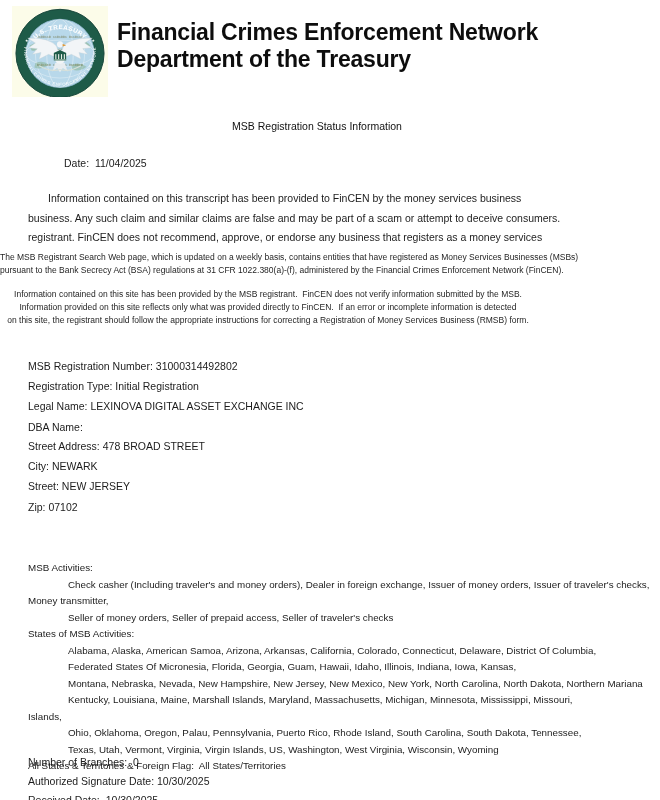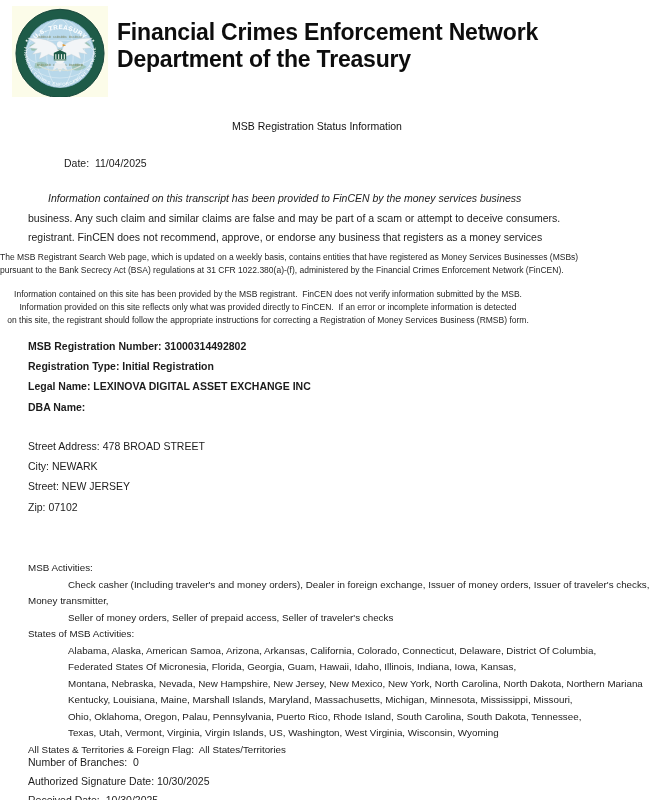--- a/index.html
+++ b/index.html
@@ -12,26 +12,26 @@
   .doc-line { white-space:pre; }
   
   .logo-box { left:12px; top:6px; width:96px; height:91px; background:#fcfce9; }
   .logo-box svg { width:100%; height:100%; display:block; }
   .org-title { left:117px; top:19px; font-size:23px; font-weight:bold; line-height:27px;
                letter-spacing:-0.2px; color:#0d0d0d; }
   
   .doc-title { left:0; top:120px; width:634px; text-align:center; color:#111; }
   .date-line { left:28px; top:157px;margin-left:36px; }
   .intro { left:28px; top:189px; width:620px; line-height:19.5px; }
-  .intro .doc-line.first { text-indent:20px;font-style:italic; }
+  .intro .doc-line.first { text-indent:20px; }
   .notice { left:0; top:251px; width:536px; text-align:center; font-size:8.5px;
             line-height:12.8px; color:#1f1f1f; }
   .notice2 { top:288px; }
   .fieldblock { left:28px; line-height:20.2px; }
-  .reg-fields { top:336px;font-weight:bold; }
+  .reg-fields { top:356px; }
   .addr-fields { top:436px; }
   .activities { left:28px; top:560px; width:630px; line-height:16.5px; font-size:9.8px; }
   .activities .indent { padding-left:40px; }
   .summary { left:28px; top:753px; line-height:18.9px; }
 </style>
 </head>
 <body>
 
 <div class="page">
 
@@ -134,20 +134,21 @@
   <div class="abs activities">
       <div class="doc-line">MSB Activities:</div>
       <div class="doc-line indent">Check casher (Including traveler's and money orders), Dealer in foreign exchange, Issuer of money orders, Issuer of traveler's checks,</div>
       <div class="doc-line">Money transmitter,</div>
       <div class="doc-line indent">Seller of money orders, Seller of prepaid access, Seller of traveler's checks</div>
       <div class="doc-line">States of MSB Activities:</div>
       <div class="doc-line indent">Alabama, Alaska, American Samoa, Arizona, Arkansas, California, Colorado, Connecticut, Delaware, District Of Columbia,</div>
       <div class="doc-line indent">Federated States Of Micronesia, Florida, Georgia, Guam, Hawaii, Idaho, Illinois, Indiana, Iowa, Kansas,</div>
       <div class="doc-line indent">Montana, Nebraska, Nevada, New Hampshire, New Jersey, New Mexico, New York, North Carolina, North Dakota, Northern Mariana</div>
       <div class="doc-line indent">Kentucky, Louisiana, Maine, Marshall Islands, Maryland, Massachusetts, Michigan, Minnesota, Mississippi, Missouri,</div>
+      <div class="doc-line">Islands,</div>
       <div class="doc-line indent">Ohio, Oklahoma, Oregon, Palau, Pennsylvania, Puerto Rico, Rhode Island, South Carolina, South Dakota, Tennessee,</div>
       <div class="doc-line indent">Texas, Utah, Vermont, Virginia, Virgin Islands, US, Washington, West Virginia, Wisconsin, Wyoming</div>
       <div class="doc-line">All States &amp; Territories &amp; Foreign Flag:  All States/Territories</div>
     </div>
 
   <div class="abs fieldblock summary">
       <div class="doc-line"><span>Number of Branches: </span> <span>0</span></div>
       <div class="doc-line"><span>Authorized Signature Date:</span> <span>10/30/2025</span></div>
       <div class="doc-line"><span>Received Date: </span> <span>10/30/2025</span></div>
     </div>

